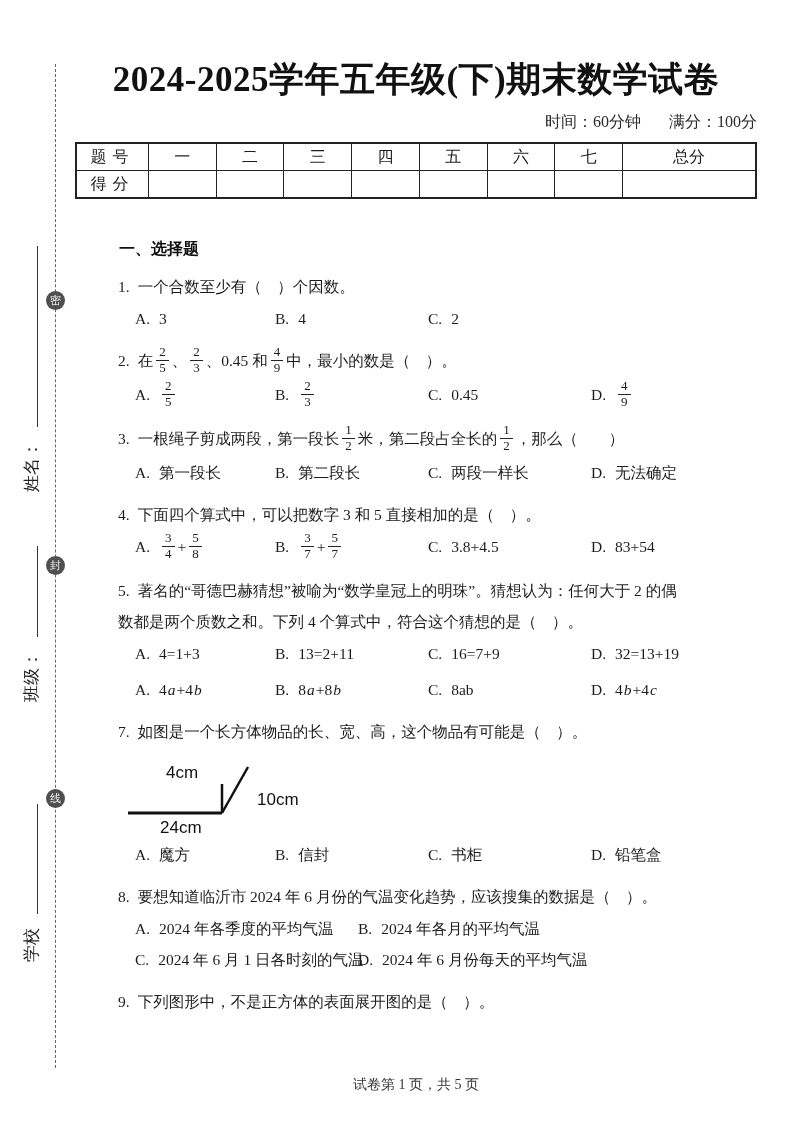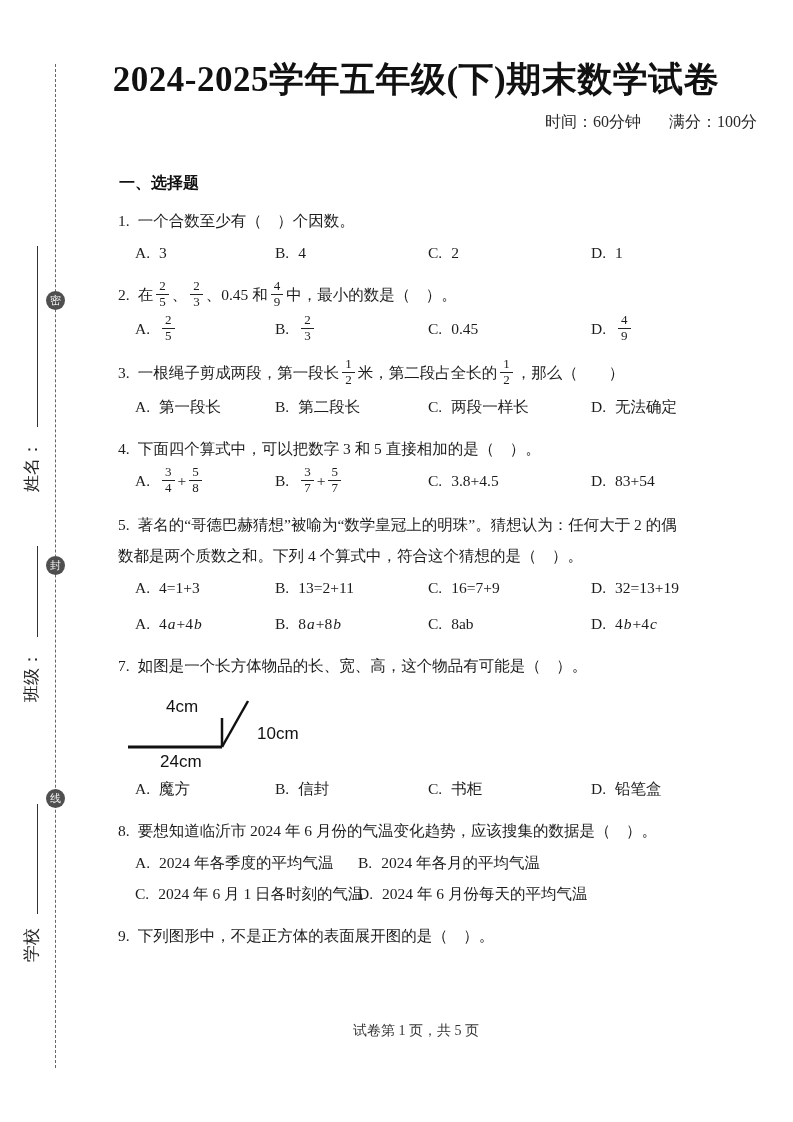--- a/index.html
+++ b/index.html
@@ -69,21 +69,21 @@
   .frac .num { border-bottom:1px solid #222; padding:0 3px; }
   .frac .den { padding:0 3px; }
 
   .figure-wrap { margin:6px 0 2px 2px; height:84px; }
   .figure-wrap svg text {
     font-family:"Liberation Sans","DejaVu Sans",sans-serif;
     font-size:17px; fill:#111;
   }
 
   .footer {
-    position:absolute; left:75px; width:682px; top:1022px;
+    position:absolute; left:75px; width:682px; top:1076px;
     text-align:center; font-size:14px; color:#333;
   }
 </style>
 </head>
 <body>
 
 <div class="page">
 
   <div class="seal-line"></div>
   <div class="seal-char" style="top:291px">密</div>
@@ -103,31 +103,56 @@
     <span class="mf-blank"></span>
   </div>
 
   <div class="content">
     <h1 class="title">2024-2025学年五年级(下)期末数学试卷</h1>
     <div class="meta">
       <span>时间：60分钟</span>
       <span>满分：100分</span>
     </div>
 
+    <table class="score-table">
+      <tbody id="score-tbody">
+          <tr>
+            <td class="label-cell">题号</td>
+            <td>一</td>
+            <td>二</td>
+            <td>三</td>
+            <td>四</td>
+            <td>五</td>
+            <td>六</td>
+            <td>七</td>
+            <td>总分</td>
+          </tr>
+          <tr>
+            <td class="label-cell">得分</td>
+            <td></td>
+            <td></td>
+            <td></td>
+            <td></td>
+            <td></td>
+            <td></td>
+            <td></td>
+            <td></td>
+          </tr>
+        </tbody>
+    </table>
 
     <div class="questions">
       <p class="section-title">一、选择题</p>
       <div id="questions">
           <div class="question">
             <div class="stem"><span class="qnum">1.</span>一个合数至少有（　）个因数。</div>
             <div class="opt-row cols4">
               <span class="opt"><span class="opt-label">A.</span>3</span>
               <span class="opt"><span class="opt-label">B.</span>4</span>
               <span class="opt"><span class="opt-label">C.</span>2</span>
-              <span class="opt"><span class="opt-label">D.</span>1</span>
             </div>
           </div>
           <div class="question">
             <div class="stem"><span class="qnum">2.</span>在<span class="frac">
                 <span class="num">2</span>
                 <span class="den">5</span>
               </span>、<span class="frac">
                 <span class="num">2</span>
                 <span class="den">3</span>
               </span>、0.45 和<span class="frac">

